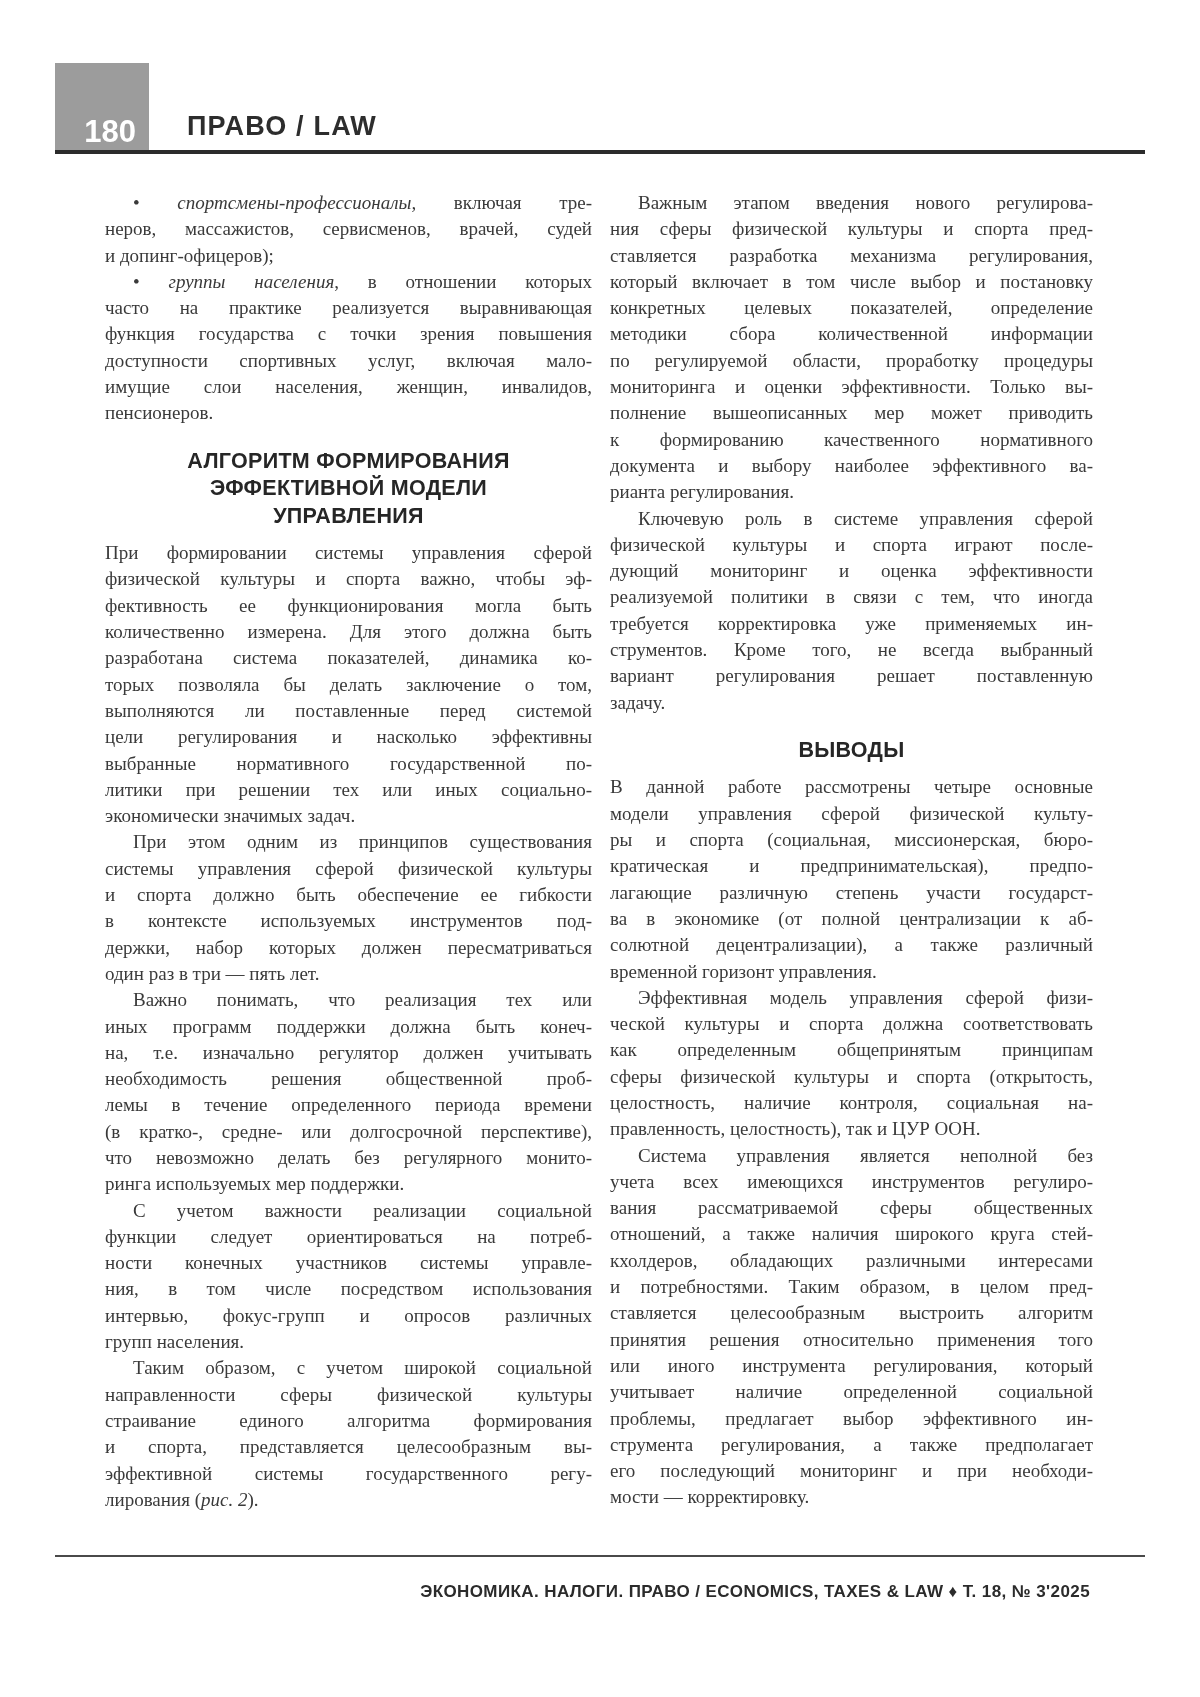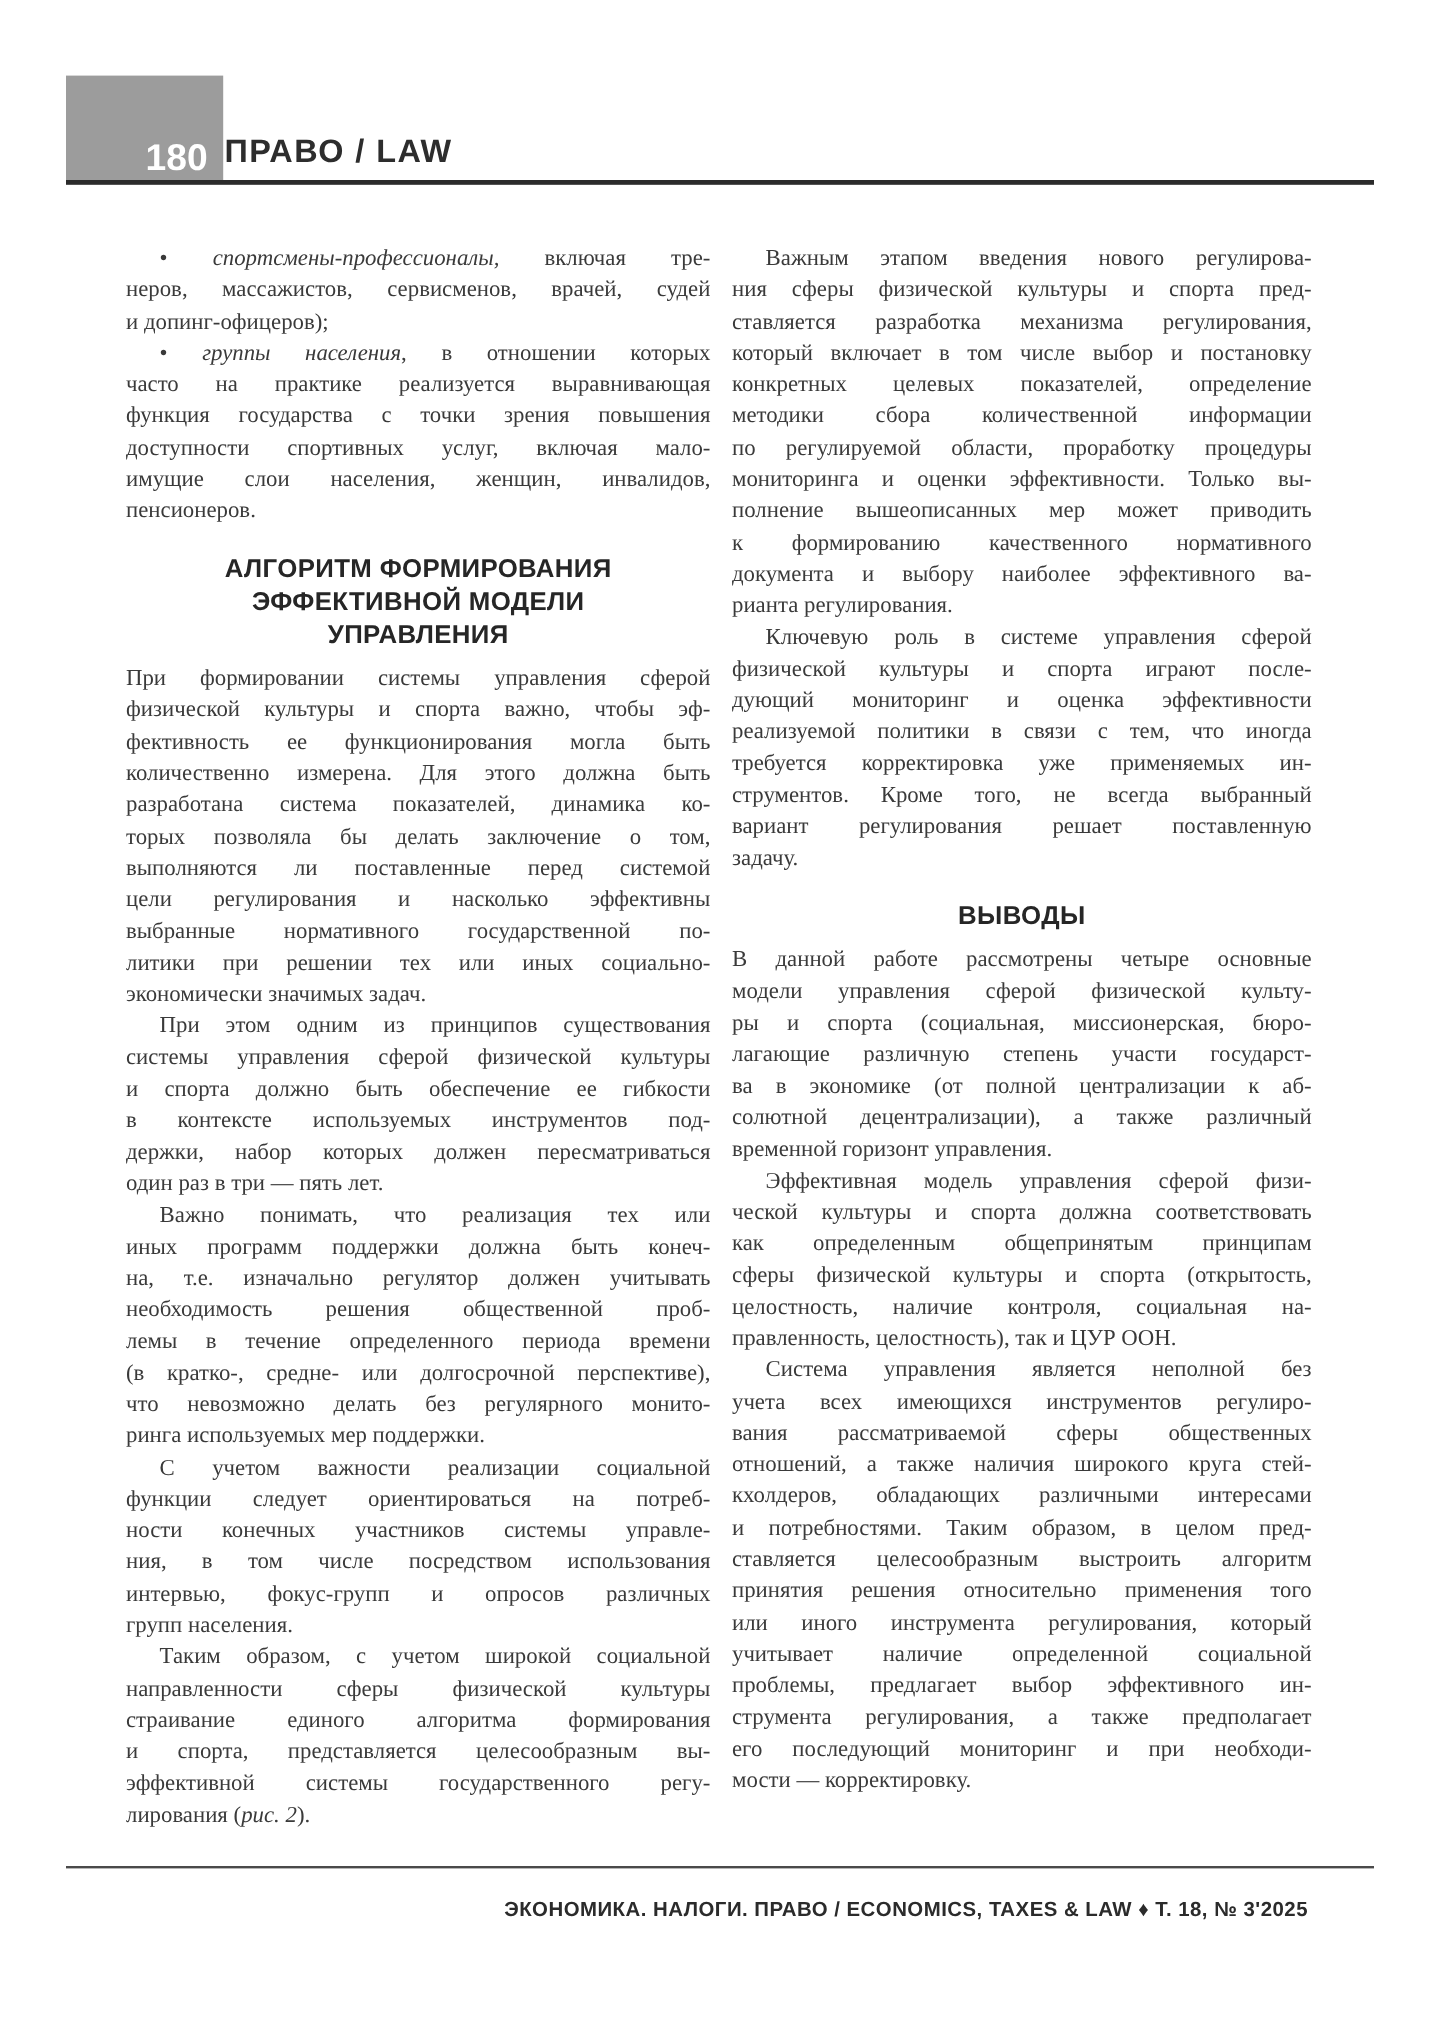--- a/index.html
+++ b/index.html
@@ -1,38 +1,38 @@
 <!DOCTYPE html>
 <html><head>
 <meta charset="utf-8">
 <style>
   html,body{margin:0;padding:0;}
   body{
     width:1200px;height:1697px;position:relative;background:#ffffff;
     font-family:"Liberation Serif",serif;overflow:hidden;
   }
   .page-number-box{
-    position:absolute;left:55px;top:63px;width:131px;height:90px;
+    position:absolute;left:55px;top:63px;width:94px;height:90px;
     background:#9c9c9c;display:flex;align-items:flex-end;justify-content:flex-end;
     box-sizing:border-box;padding:0 13px 6px 0;
   }
   .page-number{
     font-family:"Liberation Sans",sans-serif;font-weight:bold;
     font-size:31px;line-height:1;color:#ffffff;
   }
   .section-title{
     position:absolute;left:187px;top:111px;
     font-family:Liberation Sans, sans-serif;font-weight:bold;
     font-size:27px;color:#2d2d2d;letter-spacing:1.2px;
   }
   .header-rule{
     position:absolute;left:55px;top:150px;width:1090px;height:4px;background:#2b2b2b;
   }
   .column{
-    position:absolute;top:203px;font-size:19px;line-height:26.3px;color:#3a3a3a;
+    position:absolute;top:190px;font-size:19px;line-height:26.3px;color:#3a3a3a;
   }
   #left-col{left:105px;width:487px;}
   #right-col{left:610px;width:483px;}
   .para{margin:0;}
   .line{text-align:justify;text-align-last:justify;}
   .line.last{text-align-last:left;}
   .line.indent{padding-left:28px;}
   .col-heading{
     font-family:"Liberation Sans",sans-serif;font-weight:bold;
     font-size:21.5px;line-height:27.5px;color:#262626;text-align:center;
@@ -152,20 +152,21 @@
       <div class="line">вариант регулирования решает поставленную</div>
       <div class="line last">задачу.</div>
     </div>
     <div class="col-heading">
       <div>ВЫВОДЫ</div>
     </div>
     <div class="para">
       <div class="line">В данной работе рассмотрены четыре основные</div>
       <div class="line">модели управления сферой физической культу-</div>
       <div class="line">ры и спорта (социальная, миссионерская, бюро-</div>
+      <div class="line">кратическая и предпринимательская), предпо-</div>
       <div class="line">лагающие различную степень участи государст-</div>
       <div class="line">ва в экономике (от полной централизации к аб-</div>
       <div class="line">солютной децентрализации), а также различный</div>
       <div class="line last">временной горизонт управления.</div>
     </div>
     <div class="para">
       <div class="line indent">Эффективная модель управления сферой физи-</div>
       <div class="line">ческой культуры и спорта должна соответствовать</div>
       <div class="line">как определенным общепринятым принципам</div>
       <div class="line">сферы физической культуры и спорта (открытость,</div>

